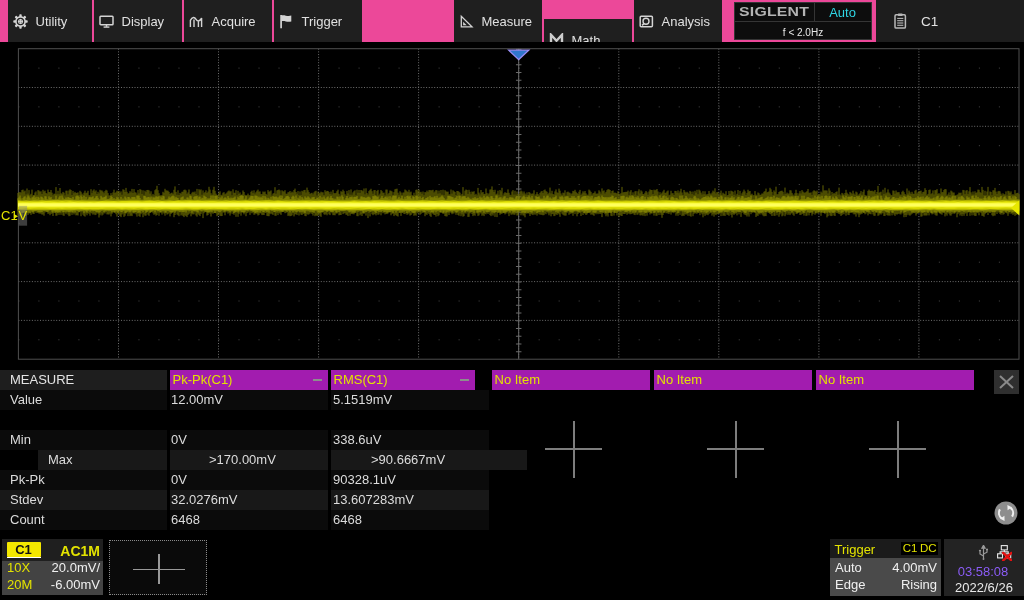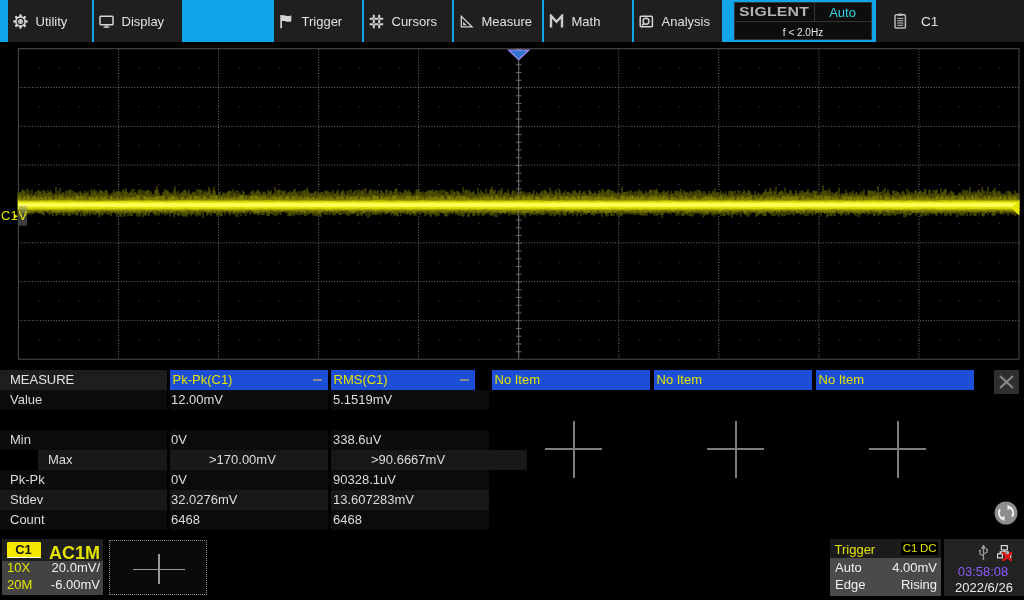--- a/index.html
+++ b/index.html
@@ -1,60 +1,60 @@
 <!DOCTYPE html>
 <html><head><meta charset="utf-8">
 <style>
 * { margin:0; padding:0; box-sizing:border-box; }
 html,body { width:1024px; height:600px; background:#000; overflow:hidden; }
 body { font-family:"Liberation Sans", sans-serif; position:relative; }
 #root { position:absolute; left:0; top:0; width:1024px; height:600px; background:#000; }
 
 
-#topbar { position:absolute; left:0; top:0; width:1024px; height:42px; background:#0ea5e9; }
+#topbar { position:absolute; left:0; top:0; width:1024px; height:42px; background:#ec4899; }
 .mcell { position:absolute; top:0; height:42px; background:#1f1f1f; display:flex; align-items:center; }
 .mic { margin-left:5px; display:flex; align-items:center; }
 .mlb { margin-left:7.5px; color:#e0e0e0; font-size:13px; }
 #logobox { position:absolute; left:734px; top:2px; width:138px; height:38px; background:#0d0d0d; border:1px solid #353535; }
 #logobox .divh { position:absolute; left:0; top:17.7px; width:136px; height:1px; background:#353535; }
 #logobox .divv { position:absolute; left:78.5px; top:0; width:1px; height:17.7px; background:#353535; }
 #siglent { position:absolute; left:4px; top:0.5px; color:#b4b4b4; font-weight:bold; font-size:13.5px; letter-spacing:0.2px; transform:scaleX(1.17); transform-origin:left; }
 #autolbl { position:absolute; left:79px; top:1.5px; width:57px; text-align:center; color:#2fd5e4; font-size:13px; }
 #freqlbl { position:absolute; left:0; top:19.7px; width:136px; height:20px; line-height:20px; text-align:center; color:#e8e8e8; font-size:10px; }
 #rcell { position:absolute; left:876px; top:0; width:148px; height:42px; background:#1d1d1d; }
 #rcell .clip { position:absolute; left:18px; top:13px; }
 #rcell .c1t { position:absolute; left:45px; top:14px; color:#e2e2e2; font-size:13.5px; }
 
 
 #wavewrap { position:absolute; left:0; top:42px; width:1024px; height:326px; }
 
 
 #measure { position:absolute; left:0; top:368px; width:1024px; height:168px; background:#000; font-size:13px; }
 .mhdr { position:absolute; top:1.5px; height:20.5px; line-height:20.5px; }
 #mh0 { left:0; width:167px; background:#1e1e1e; color:#e4e4e4; padding-left:10px; }
-.mhc { background:#1d4ed8; color:#e3e300; padding-left:2.5px; }
+.mhc { background:#a21caf; color:#e3e300; padding-left:2.5px; }
 .mhc .minus { position:absolute; right:6px; top:9px; width:9px; height:2px; background:#8d8d8d; }
 .mrow { position:absolute; left:0; width:489px; height:20px; line-height:20px; color:#dcdcdc; }
 .mrow .c0 { position:absolute; left:10px; }
 .mrow .c1 { position:absolute; left:171px; }
 .mrow .c2 { position:absolute; left:333px; }
 .gapv { position:absolute; top:22px; width:3px; height:140px; background:#000; }
 #closebtn { position:absolute; left:994px; top:2px; width:25px; height:24px; background:#2f2f2f; }
 #closebtn svg { position:absolute; left:0; top:0; }
 .pbh { position:absolute; top:80px; width:57px; height:2px; background:#7d7d7d; }
 .pbv { position:absolute; top:52.5px; width:2px; height:57px; background:#7d7d7d; }
 #rotico { position:absolute; left:994px; top:133px; }
 
 
 #botbar { position:absolute; left:0; top:536px; width:1024px; height:64px; background:#000; font-size:13px; }
 #chbox { position:absolute; left:2px; top:3px; width:101px; height:56px; background:#1f1f1f; }
 #chbox .body { position:absolute; left:0; top:21.5px; width:101px; height:34.5px; background:#434343; }
 #c1badge { position:absolute; left:4.5px; top:2.5px; width:34px; height:15px; background:#f4e800; color:#111; font-weight:bold; font-size:13px; text-align:center; line-height:15.5px; border-radius:1px; }
 #c1under { position:absolute; left:4.5px; top:17.5px; width:34px; height:1.8px; background:#ffffff; }
-#ac1m { position:absolute; right:3px; top:3.5px; color:#e3e300; font-weight:bold; font-size:18px; }
+#ac1m { position:absolute; right:3px; top:3.5px; color:#e3e300; font-weight:bold; font-size:14px; }
 .chrow { position:absolute; left:5px; width:93px; color:#e3e300; }
 .chrow .wv { position:absolute; right:0px; color:#f0f0f0; }
 #addbox { position:absolute; left:108.5px; top:3.5px; width:98px; height:55px; border:1px dotted #8a8a8a; background:#0a0a0a; }
 #addbox .ph { position:absolute; left:23px; top:28px; width:52px; height:1.5px; background:#999; }
 #addbox .pv { position:absolute; left:48.5px; top:13px; width:1.5px; height:30px; background:#999; }
 #tbbox { position:absolute; left:694.5px; top:2.5px; width:132px; height:57px; background:#1f1f1f; }
 #tbbox .body { position:absolute; left:0; top:19px; width:132px; height:38px; background:#4a4a4a; }
 #tbbox .h { position:absolute; left:6px; top:3px; color:#ededed; font-size:13px; }
 #trbox { position:absolute; left:830px; top:2.5px; width:111px; height:57px; background:#1b1b1b; }
 #trbox .body { position:absolute; left:0; top:19px; width:111px; height:38px; background:#4a4a4a; }
@@ -96,52 +96,49 @@
 <div class="mcell" style="left:94.0px;width:87.5px;">
         <span class="mic">
           <svg width="15" height="15" viewBox="0 0 15 15">
             <rect x="1.0" y="2.2" width="13.0" height="8.6" rx="0.8" fill="none" stroke="#d4d4d4" stroke-width="1.5"></rect>
             <line x1="7.5" y1="10.8" x2="7.5" y2="12.8" stroke="#d4d4d4" stroke-width="1.5"></line>
             <line x1="4.6" y1="13.1" x2="10.4" y2="13.1" stroke="#d4d4d4" stroke-width="1.4"></line>
           </svg>
         </span>
         <span class="mlb">Display</span>
       </div>
+<div class="mcell" style="left:184.0px;width:87.5px;">
+        <span class="mic">
+          <svg width="15" height="15" viewBox="0 0 15 15">
+            <path d="M1.4,13.0 L1.4,6.4 C3.2,2.3 5.7,3.0 7.1,5.3 C8.5,7.6 11.0,7.4 12.6,4.1 L12.6,13.0" fill="none" stroke="#d4d4d4" stroke-width="1.4"></path>
+            <line x1="5.0" y1="5.4" x2="5.0" y2="13.0" stroke="#d4d4d4" stroke-width="1.4"></line>
+            <line x1="9.4" y1="7.1" x2="9.4" y2="13.0" stroke="#d4d4d4" stroke-width="1.4"></line>
+          </svg>
+        </span>
+        <span class="mlb">Acquire</span>
+      </div>
 <div class="mcell" style="left:274.0px;width:87.5px;">
         <span class="mic">
           <svg width="15" height="15" viewBox="0 0 15 15">
             <line x1="2.1" y1="1.0" x2="2.1" y2="14.2" stroke="#d4d4d4" stroke-width="1.7"></line>
             <path d="M2.1,1.6 C5.4,0.3 8,2.9 12.3,1.6 L12.3,7.4 C8,8.7 5.4,6.1 2.1,7.4 Z" fill="#d4d4d4"></path>
           </svg>
         </span>
         <span class="mlb">Trigger</span>
       </div>
-<div class="mcell" style="left:364.0px;width:87.5px;">
-        <span class="mic">
-          <svg width="15" height="15" viewBox="0 0 15 15">
-            <g stroke="#d4d4d4" stroke-width="2.0" stroke-dasharray="3.7 1.2">
-              <line x1="4.8" y1="0.7" x2="4.8" y2="14.3"></line>
-              <line x1="10.2" y1="0.7" x2="10.2" y2="14.3"></line>
-              <line x1="0.7" y1="4.8" x2="14.3" y2="4.8"></line>
-              <line x1="0.7" y1="10.2" x2="14.3" y2="10.2"></line>
-            </g>
-          </svg>
-        </span>
-        <span class="mlb">Cursors</span>
-      </div>
 <div class="mcell" style="left:454.0px;width:87.5px;">
         <span class="mic">
           <svg width="15" height="15" viewBox="0 0 15 15">
             <path d="M2.3,12.8 L13.0,12.8 L2.3,2.3 Z" fill="none" stroke="#d4d4d4" stroke-width="1.3"></path>
             <path d="M4.1,11.2 L7.7,11.2 L4.1,7.8 Z" fill="#d4d4d4"></path>
           </svg>
         </span>
         <span class="mlb">Measure</span>
       </div>
-<div class="mcell" style="left:544.0px;width:87.5px;">
+<div class="mcell" style="left:544.0px;width:87.5px;margin-top:19px;">
         <span class="mic">
           <svg width="15" height="15" viewBox="0 0 15 15">
             <path d="M2.0,13.4 L2.0,1.8 L7.5,7.8 L13.0,1.8 L13.0,13.4" fill="none" stroke="#cccccc" stroke-width="2.4"></path>
           </svg>
         </span>
         <span class="mlb">Math</span>
       </div>
 <div class="mcell" style="left:634.0px;width:87.5px;">
         <span class="mic">
           <svg width="15" height="15" viewBox="0 0 15 15">

